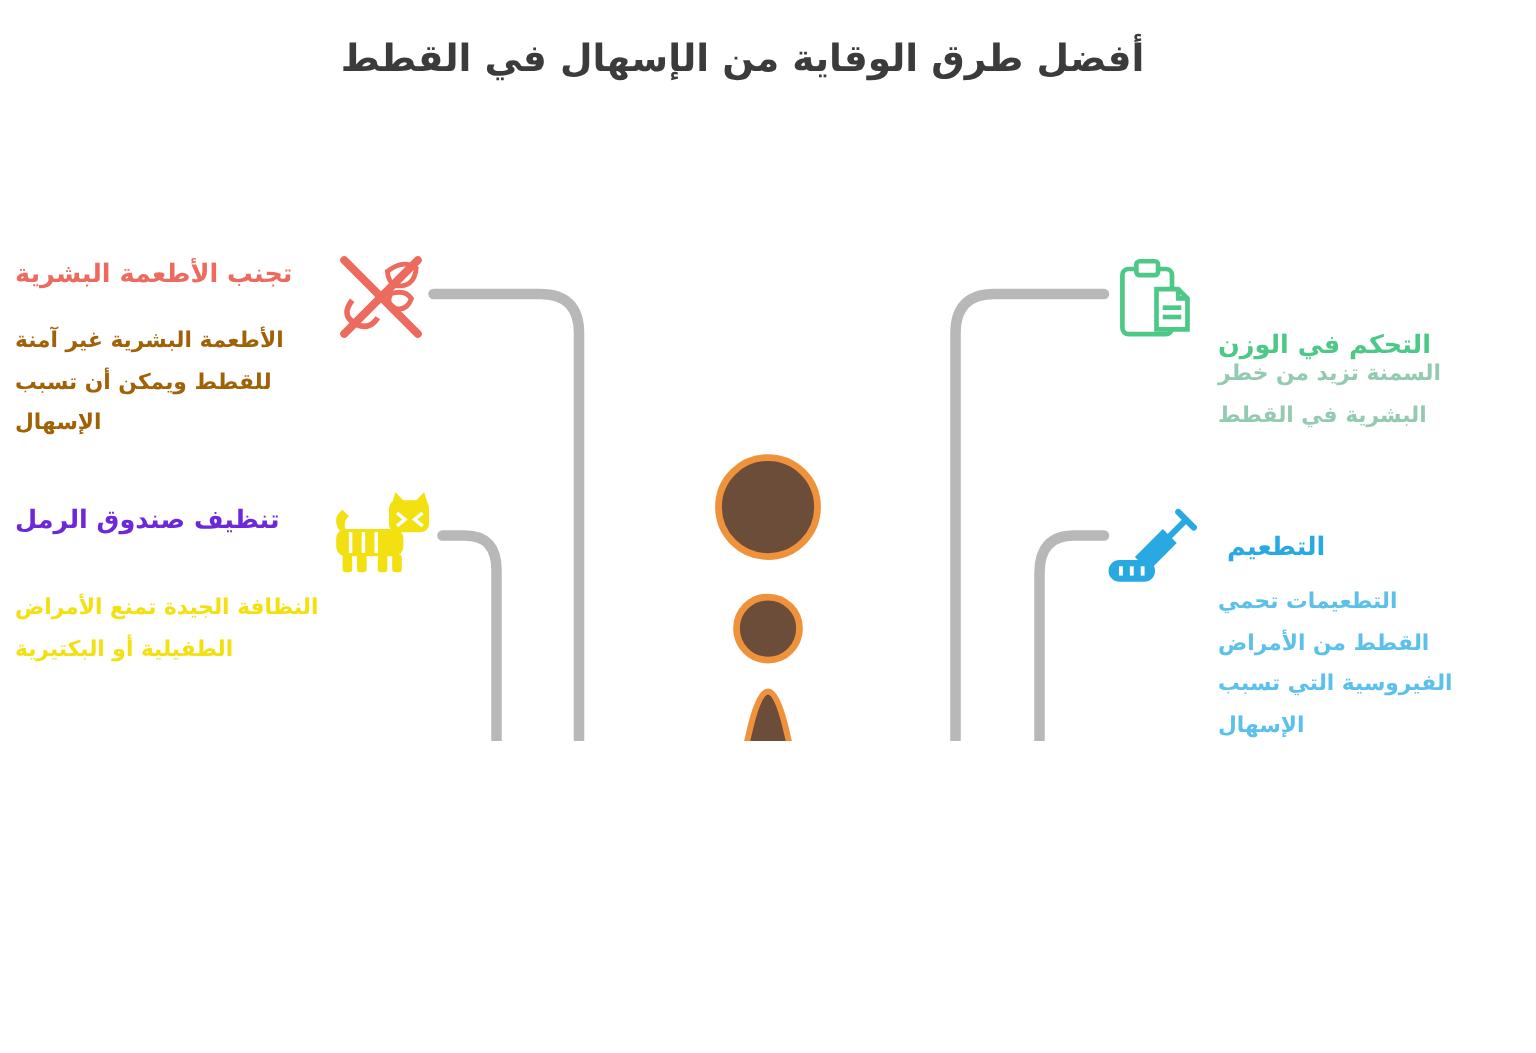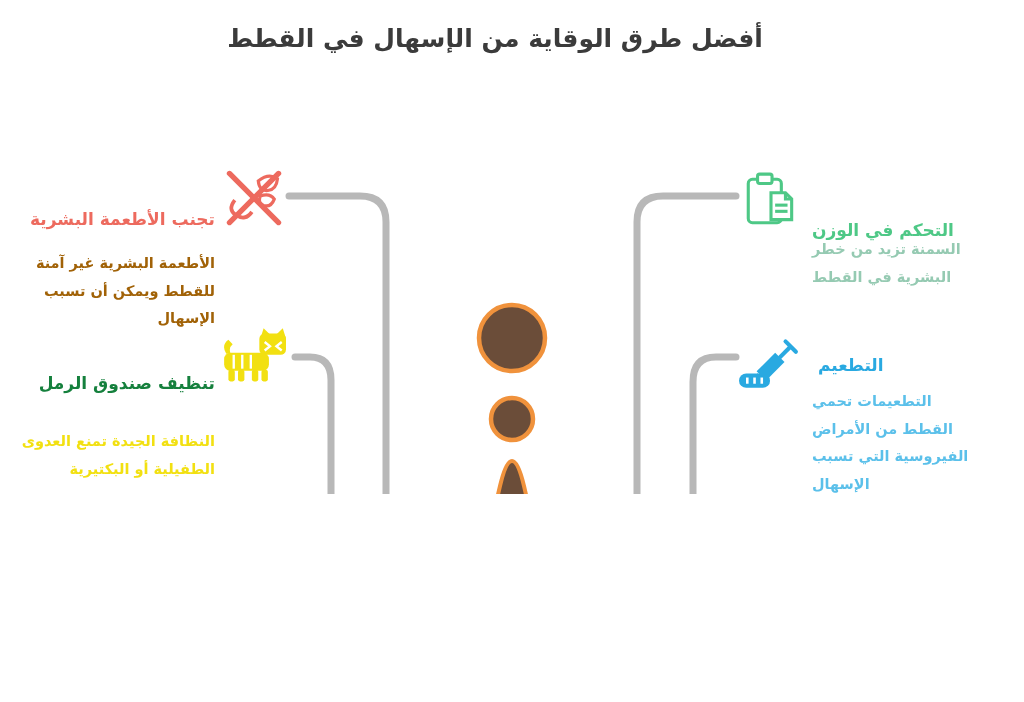--- a/index.html
+++ b/index.html
@@ -8,21 +8,21 @@
     font-family:"DejaVu Sans","Liberation Sans",sans-serif;overflow:hidden;
   }
   .title{
     position:absolute;top:24px;left:0;width:990px;text-align:center;
     font-size:25px;font-weight:bold;letter-spacing:0.5px;
   }
   .art{position:absolute;top:0;left:0;}
   .callout-text{position:absolute;}
   .co-heading{font-size:17px;font-weight:bold;line-height:1.4;}
   .co-body{font-size:14.5px;font-weight:bold;line-height:1.9;}
-  .align-r{text-align:right;margin-top:36px;}
+  .align-r{text-align:left;}
   .align-l{text-align:left;}
   .icon{position:absolute;}
 </style>
 </head>
 <body>
 
 <div class="canvas">
 
   <div class="title" dir="rtl" style="color: rgb(59, 59, 59);">أفضل طرق الوقاية من الإسهال في القطط</div>
 
@@ -88,22 +88,22 @@
       </g>
       <g stroke="#ffffff" stroke-width="2.2" fill="none">
         <line x1="11" y1="27" x2="11" y2="40"></line>
         <line x1="19" y1="27" x2="19" y2="40"></line>
         <line x1="27" y1="27" x2="27" y2="40"></line>
         <path d="M40,15 l5,4 l-5,4"></path>
         <path d="M56,15 l-5,4 l5,4"></path>
       </g>
     </svg>
   </div>
-  <div class="callout-text co-heading align-r" dir="rtl" style="left: 10px; top: 336px; width: 205px; color: #15803d;">تنظيف صندوق الرمل</div>
-  <div class="callout-text co-body align-r" dir="rtl" style="left: 10px; top: 392px; width: 205px; color: rgb(242, 224, 17);">النظافة الجيدة تمنع العدوى الطفيلية أو البكتيرية</div>
+  <div class="callout-text co-heading align-r" dir="rtl" style="left: 10px; top: 336px; width: 205px; color: #6d28d9;">تنظيف صندوق الرمل</div>
+  <div class="callout-text co-body align-r" dir="rtl" style="left: 10px; top: 392px; width: 205px; color: rgb(242, 224, 17);">النظافة الجيدة تمنع الأمراض الطفيلية أو البكتيرية</div>
 
   <div class="icon" style="left: 740px; top: 170px; color: rgb(78, 200, 134);">
     <svg width="62" height="62" viewBox="0 0 60 60">
       <g fill="none" stroke="currentColor" stroke-width="3">
         <rect x="8" y="9" width="32" height="42" rx="4"></rect>
         <rect x="17" y="4" width="14" height="9" rx="2" fill="#ffffff"></rect>
         <path d="M30,22 h14 l6,6 v20 h-20 z" fill="#ffffff"></path>
         <path d="M44,22 v6 h6"></path>
         <line x1="34" y1="34" x2="46" y2="34"></line>
         <line x1="34" y1="40" x2="46" y2="40"></line>

